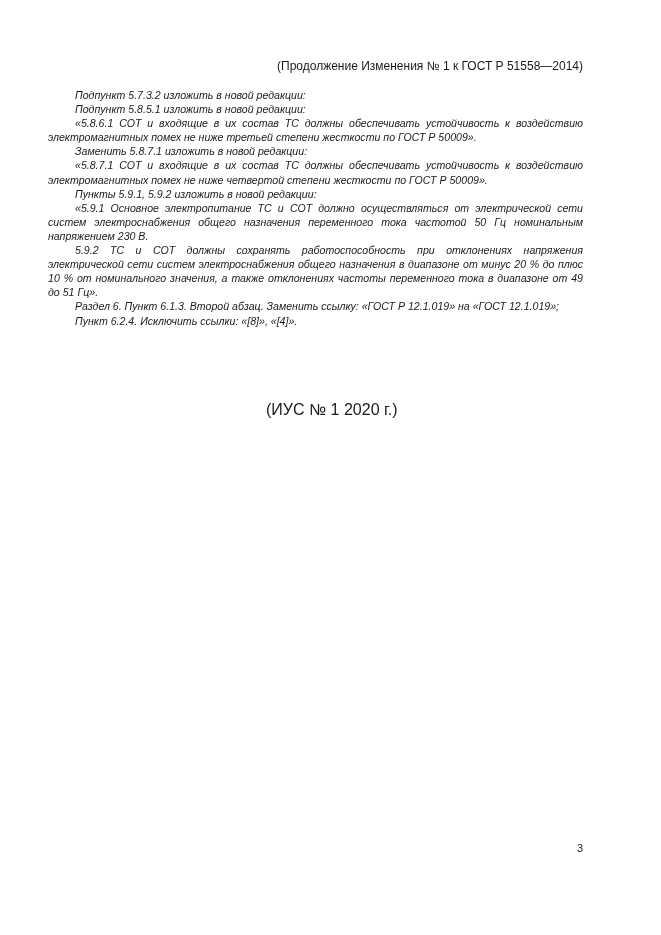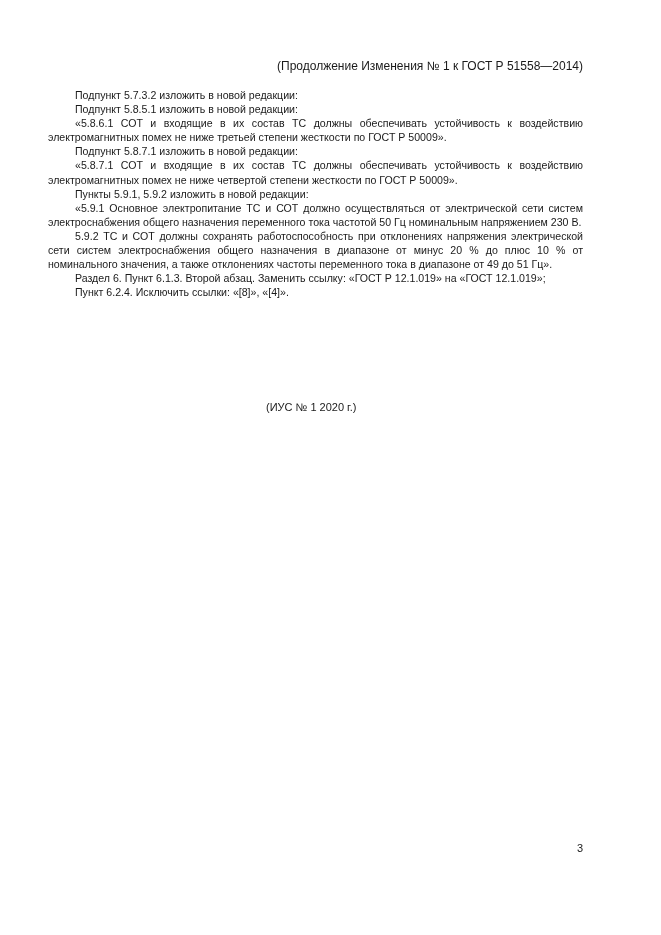--- a/index.html
+++ b/index.html
@@ -1,35 +1,35 @@
 <!DOCTYPE html>
 <html><head>
 <meta charset="utf-8">
 <style>
   html, body { margin: 0; padding: 0; background: #ffffff; }
   body { width: 661px; height: 935px; position: relative; overflow: hidden;
          font-family: "Liberation Sans", sans-serif; color: #1a1a1a; }
   .header { position: absolute; top: 59px; right: 78px; font-size: 12px; }
   .body-text { position: absolute; left: 48px; top: 88px; width: 535px; font-size: 10.6px; line-height: 14.1px; }
-  .p { margin: 0; text-align: justify; text-indent: 27px; }
+  .p { margin: 0; text-align: justify; text-indent: 27px; font-style: italic; }
   .p.left { text-align: left; }
   .p.hang { text-indent: 0; padding-left: 27px; }
-  .ius { position: absolute; left: 266px; top: 401px; font-size: 11px; }
+  .ius { position: absolute; left: 266px; top: 401px; font-size: 16px; }
   .page-num { position: absolute; left: 577px; top: 842px; font-size: 11px; }
 </style>
 </head>
 <body>
 
 <div class="header">(Продолжение Изменения № 1 к ГОСТ Р 51558—2014)</div>
 
 <div class="body-text">
   <p class="p left">Подпункт 5.7.3.2 изложить в новой редакции:</p>
   <p class="p left">Подпункт 5.8.5.1 изложить в новой редакции:</p>
   <p class="p">«5.8.6.1 СОТ и входящие в их состав ТС должны обеспечивать устойчивость к воздействию электромагнитных помех не ниже третьей степени жесткости по ГОСТ Р 50009».</p>
-  <p class="p left">Подпункт 5.8.7.1 изложить в новой редакции:</p>
+  <p class="p left">Заменить 5.8.7.1 изложить в новой редакции:</p>
   <p class="p">«5.8.7.1 СОТ и входящие в их состав ТС должны обеспечивать устойчивость к воздействию электромагнитных помех не ниже четвертой степени жесткости по ГОСТ Р 50009».</p>
   <p class="p left">Пункты 5.9.1, 5.9.2 изложить в новой редакции:</p>
   <p class="p">«5.9.1 Основное электропитание ТС и СОТ должно осуществляться от электрической сети систем электроснабжения общего назначения переменного тока частотой 50 Гц номинальным напряжением 230 В.</p>
   <p class="p">5.9.2 ТС и СОТ должны сохранять работоспособность при отклонениях напряжения электрической сети систем электроснабжения общего назначения в диапазоне от минус 20 % до плюс 10 % от номинального значения, а также отклонениях частоты переменного тока в диапазоне от 49 до 51 Гц».</p>
   <p class="p left">Раздел 6. Пункт 6.1.3. Второй абзац. Заменить ссылку: «ГОСТ Р 12.1.019» на «ГОСТ 12.1.019»;</p>
   <p class="p hang left">Пункт 6.2.4. Исключить ссылки: «[8]», «[4]».</p>
 </div>
 
 <div class="ius">(ИУС № 1  2020 г.)</div>
 

